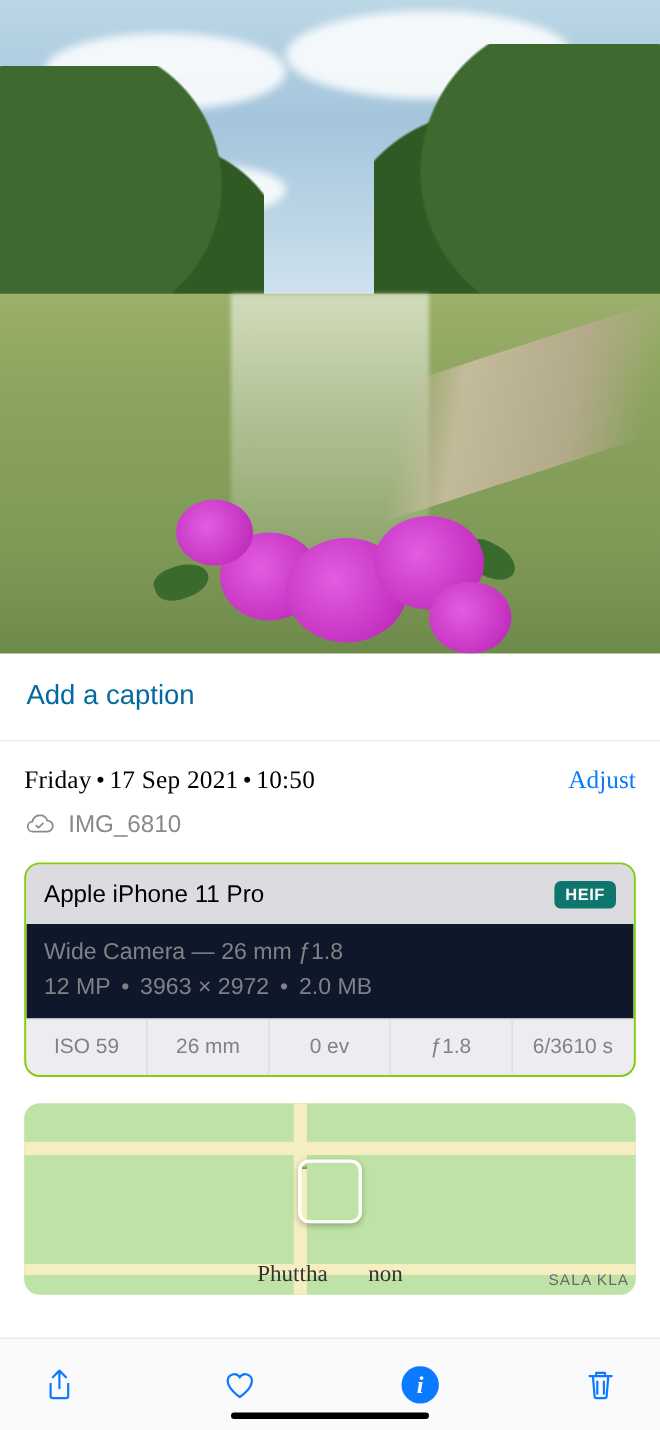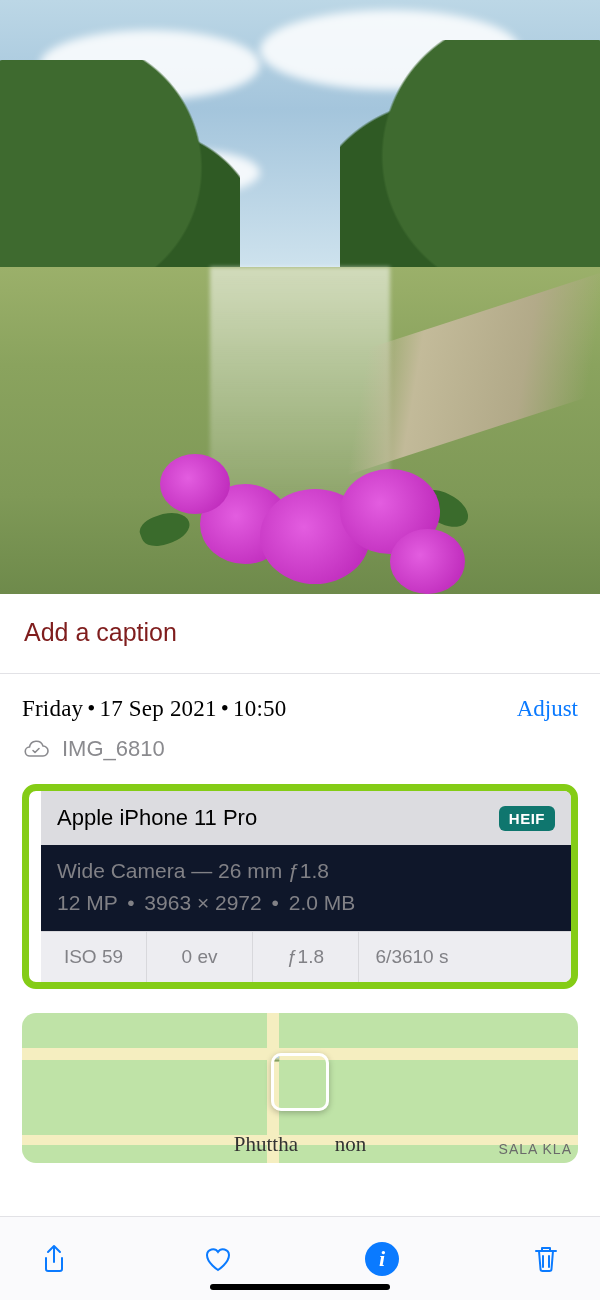--- a/index.html
+++ b/index.html
@@ -24,45 +24,45 @@
   .p1{width:90px;height:80px;left:60px;bottom:40px;}
   .p2{width:110px;height:95px;left:120px;bottom:20px;}
   .p3{width:100px;height:85px;left:200px;bottom:50px;}
   .p4{width:70px;height:60px;left:20px;bottom:90px;}
   .p5{width:75px;height:65px;left:250px;bottom:10px;}
   .leaf{position:absolute;width:50px;height:30px;background:#3a6b2c;border-radius:40% 60% 50% 50%;}
   .l1{left:0;bottom:60px;transform:rotate(-20deg);}
   .l2{left:280px;bottom:80px;transform:rotate(25deg);}
 
   
-  .caption { padding: 24px 24px 26px; font-size: 25px; color: #7f1d1d; background:#fff; }
+  .caption { padding: 24px 24px 26px; font-size: 25px; color: #0369a1; background:#fff; }
   .divider { height:1px; background:#e2e2e6; }
 
   
   .meta { padding: 22px 22px 0; background:#fff; }
   .meta-top { display:flex; justify-content:space-between; align-items:center;font-family:Liberation Serif, serif; }
   .meta-date { font-size: 23px; color:#000; letter-spacing:0.2px; }
   .dot { padding:0 4px; }
   .adjust { font-size:23px; color:#0a7aff; }
   .meta-file { display:flex; align-items:center; gap:12px; margin-top:14px; color:#8a8a8e; font-size:22px; }
   .cloud-icon svg { width:28px; height:22px; display:block; }
 
   
-  .card { margin: 22px 22px 0; border:7px solid #84cc16; border-radius:14px; overflow:hidden;padding-left:12px; }
+  .card { margin: 22px 22px 0; border:2px solid #84cc16; border-radius:14px; overflow:hidden; }
   .card-top { background:#dcdce0; padding:14px 16px; display:flex; justify-content:space-between; align-items:center; }
   .card-top-title { font-size:22px; color:#000; }
   .heif { background:#0f766e; color:#fff; font-size:15px; font-weight:600; padding:4px 10px; border-radius:6px; letter-spacing:0.5px; }
   .card-mid { background:#0f172a; padding:14px 16px 16px; color:#818186; font-size:21px; }
   .cm-line1 { margin-bottom:8px; }
   .card-grid { display:grid; grid-template-columns: repeat(5,1fr); background:#ededf1; border-top:1px solid #d8d8dc; }
   .cell { padding:14px 0; text-align:center; font-size:19px; color:#818186; border-right:1px solid #d8d8dc; }
   .cell:last-child { border-right:none; }
 
   
-  .map-wrap { margin:24px 22px 0; border-radius:14px; overflow:hidden; height:150px; position:relative; background:#bfe3a7; }
+  .map-wrap { margin:24px 22px 0; border-radius:14px; overflow:hidden; height:174px; position:relative; background:#bfe3a7; }
   .road { position:absolute; background:#f5eec0; }
   .r1{left:0;right:0;top:35px;height:12px;}
   .r2{left:44%;top:0;bottom:0;width:12px;}
   .r3{left:0;right:0;bottom:18px;height:10px;}
   .pin { position:absolute; left:50%; top:46%; transform:translate(-50%,-50%); width:58px; height:58px; border:3px solid #fff; border-radius:10px; box-shadow:0 2px 6px rgba(0,0,0,0.25); overflow:hidden; }
   .pin .photo { width:100%; height:100%; transform:scale(1); }
   .map-label { position:absolute; bottom:6px; font-family: Georgia, serif; font-size:21px; color:#333; }
   .ml1 { left:50%; transform:translateX(-50%); }
   .ml2 { right:6px; font-size:14px; letter-spacing:1px; font-family:inherit; color:#6a6a6a; }
 
@@ -138,20 +138,21 @@
       <div>
         <span>12 MP</span>
         <span class="dot"> • </span>
         <span>3963 × 2972</span>
         <span class="dot"> • </span>
         <span>2.0 MB</span>
       </div>
     </div>
     <div class="card-grid">
       <div class="cell">ISO 59</div>
+      <div class="cell">26 mm</div>
       <div class="cell">0 ev</div>
       <div class="cell">ƒ1.8</div>
       <div class="cell">6/3610 s</div>
     </div>
   </div>
 
   <div class="map-wrap">
     <div class="road r1"></div>
       <div class="road r2"></div>
       <div class="road r3"></div>

